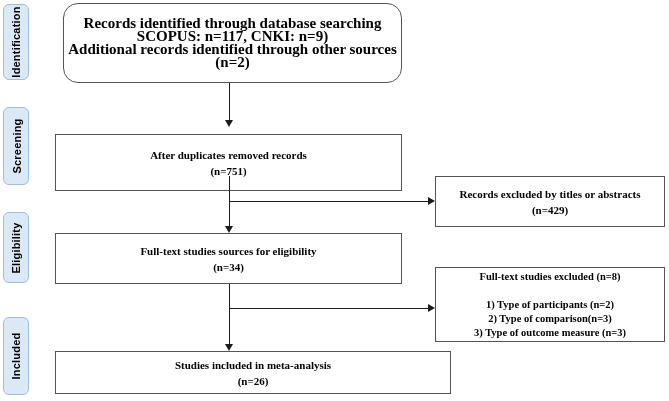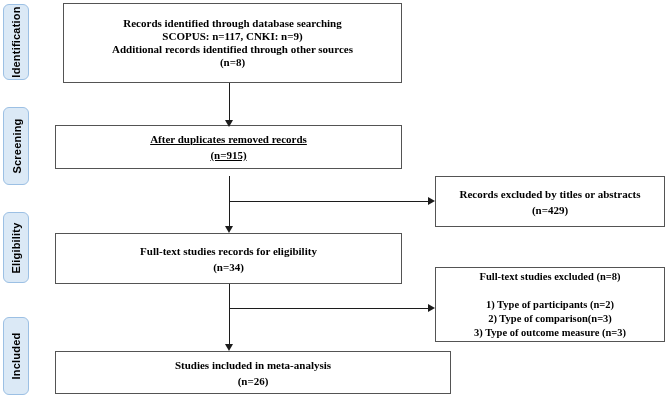--- a/index.html
+++ b/index.html
@@ -19,21 +19,21 @@
     color:#000; letter-spacing:.2px;
   }
   
   .box {
     position:absolute; background:#fff; border:1px solid #545454; box-sizing:border-box;
     display:flex; flex-direction:column; justify-content:center; align-items:center;
     text-align:center; color:#000;
   }
   .box .ln { width:100%; }
   .box .ln:empty::before { content:"\00a0"; }
-  .f-dense  { font-weight:700; font-size:11px; line-height:13px; }
+  .f-dense  { font-weight:700; font-size:15px; line-height:13px;border-radius:15px; }
   .f-pair   { font-weight:700; font-size:11px;  line-height:16px; }
   .f-side   { font-weight:700; font-size:10.5px; line-height:14px; }
   
   .vline { position:absolute; width:1px; background:#1c1c1c; }
   .hline { position:absolute; height:1px; background:#1c1c1c; }
   .ah-down {
     position:absolute; width:0; height:0;
     border-left:4px solid transparent; border-right:4px solid transparent;
     border-top:7px solid #1c1c1c;
   }
@@ -58,30 +58,30 @@
     <span class="vtext">Eligibility</span>
   </div>
   <div class="badge" style="top:317px; height:78px;">
     <span class="vtext">Included</span>
   </div>
 
   <div class="box f-dense" style="left:63px; top:3px; width:339px; height:80px;">
     <div class="ln">Records identified through database searching</div>
     <div class="ln">SCOPUS: n=117, CNKI: n=9)</div>
     <div class="ln">Additional records identified through other sources</div>
-    <div class="ln">(n=8)</div>
+    <div class="ln">(n=2)</div>
   </div>
 
-  <div class="box f-pair" style="left:55px; top:125px; width:347px; height:44px;text-decoration:underline;">
+  <div class="box f-pair" style="left:55px; top:134px; width:347px; height:57px;">
     <div class="ln">After duplicates removed records</div>
-    <div class="ln">(n=915)</div>
+    <div class="ln">(n=751)</div>
   </div>
 
   <div class="box f-pair" style="left:55px; top:233px; width:347px; height:51px;">
-    <div class="ln">Full-text studies records for eligibility</div>
+    <div class="ln">Full-text studies sources for eligibility</div>
     <div class="ln">(n=34)</div>
   </div>
 
   <div class="box f-pair" style="left:55px; top:351px; width:396px; height:43px;">
     <div class="ln">Studies included in meta-analysis</div>
     <div class="ln">(n=26)</div>
   </div>
 
   <div class="box f-pair" style="left:435px; top:176px; width:230px; height:51px;text-align:center;">
     <div class="ln">Records excluded by titles or abstracts</div>

